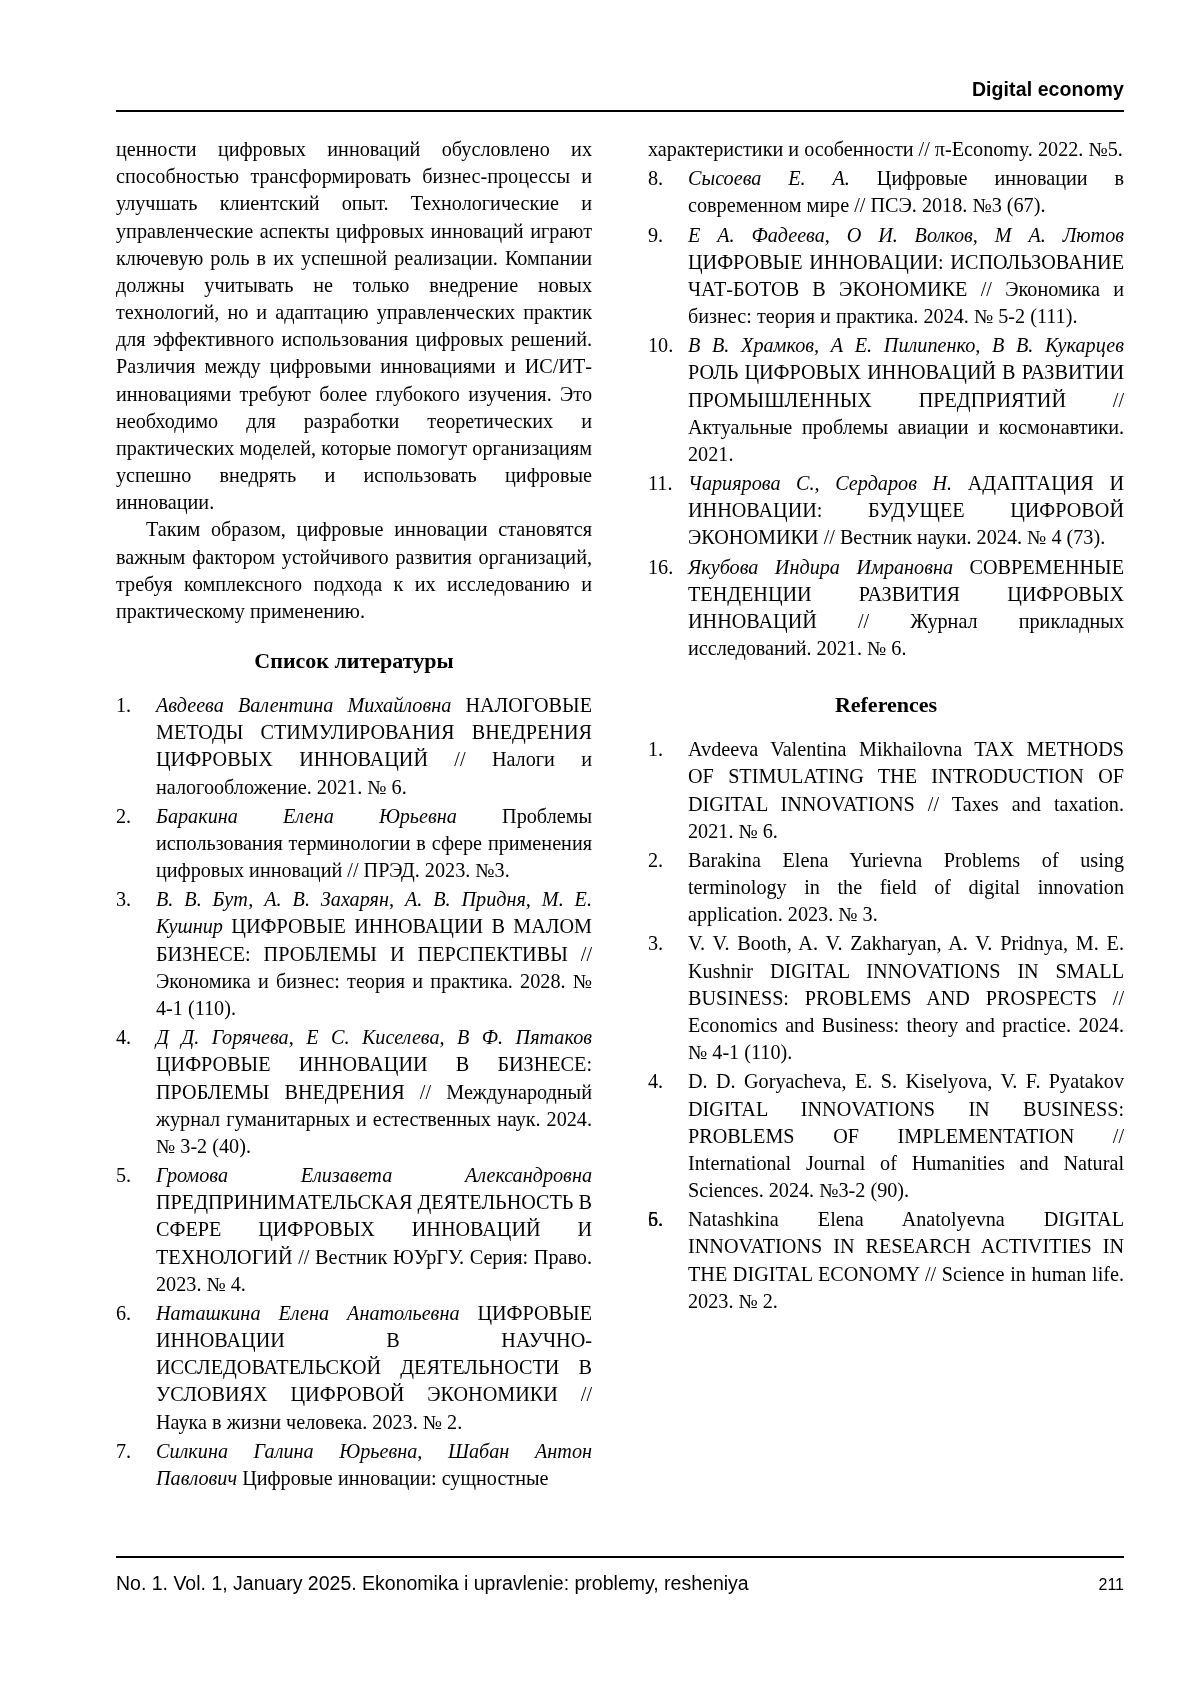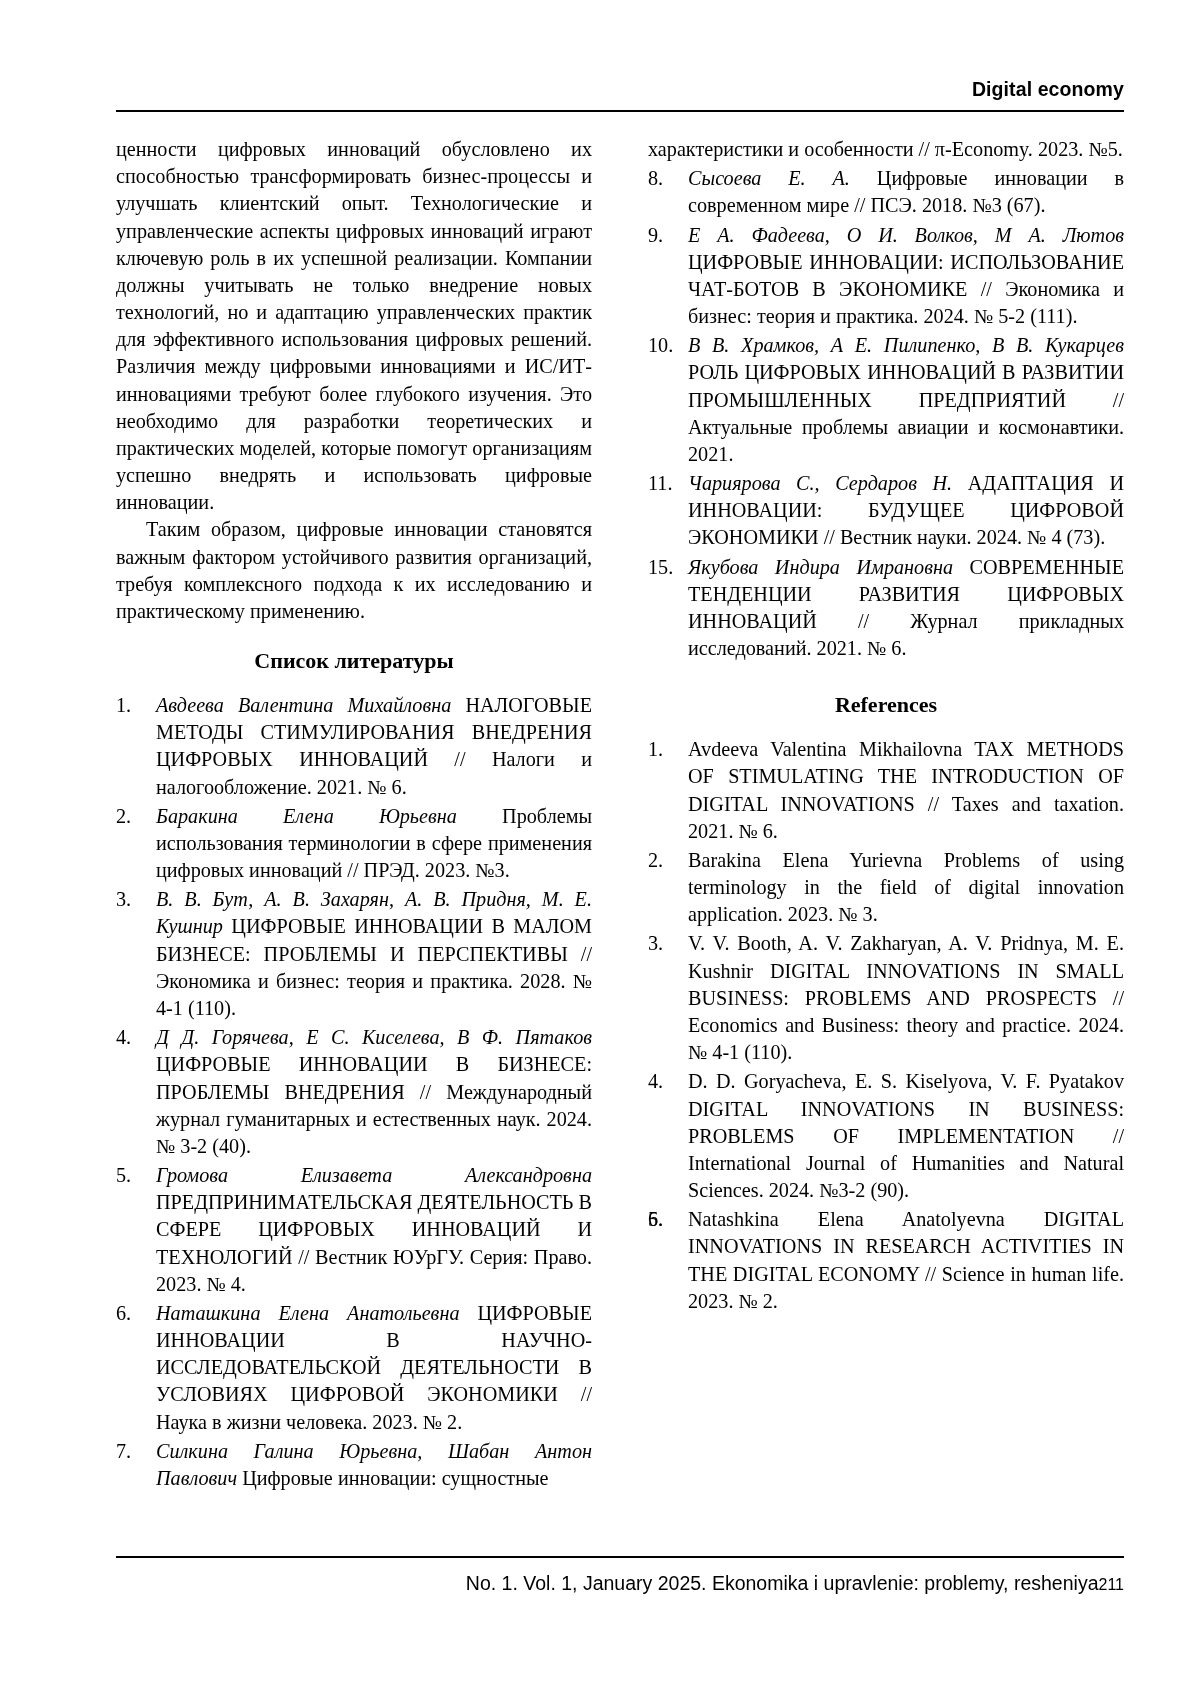--- a/index.html
+++ b/index.html
@@ -44,21 +44,21 @@
     width: 1008px;
     height: 1.6px;
     background: #000000;
   }
   .footer {
     position: absolute;
     top: 1572px;
     left: 96px;
     width: 1008px;
     display: flex;
-    justify-content: flex-end;
+    justify-content: space-between;
     align-items: baseline;
     font-family: "Liberation Sans", sans-serif;
     font-size: 19.5px;
   }
   .footer .pageno {
     font-size: 16px;
   }
 
   .columns {
     position: absolute;
@@ -168,21 +168,21 @@
         <li>
           <span class="num">7.</span>
           <span class="it">Силкина Галина Юрьевна, Шабан Антон Павлович</span>
           <span>Цифровые инновации: сущностные</span>
         </li>
       </ol>
     </div>
 
     <div class="col">
 
-      <p class="body">характеристики и особенности // π-Economy. 2023. №5.</p>
+      <p class="body">характеристики и особенности // π-Economy. 2022. №5.</p>
 
       <ol class="reflist" style="margin-top:2px;">
         <li>
           <span class="num">8.</span>
           <span class="it">Сысоева Е. А.</span>
           <span>Цифровые инновации в современном мире // ПСЭ. 2018. №3 (67).</span>
         </li>
         <li>
           <span class="num">9.</span>
           <span class="it">Е А. Фадеева, О И. Волков, М А. Лютов</span>
@@ -192,21 +192,21 @@
           <span class="num">10.</span>
           <span class="it">В В. Храмков, А Е. Пилипенко, В В. Кукарцев</span>
           <span>РОЛЬ ЦИФРОВЫХ ИННОВАЦИЙ В РАЗВИТИИ ПРОМЫШЛЕННЫХ ПРЕДПРИЯТИЙ // Актуальные проблемы авиации и космонавтики. 2021.</span>
         </li>
         <li>
           <span class="num">11.</span>
           <span class="it">Чариярова С., Сердаров Н.</span>
           <span>АДАПТАЦИЯ И ИННОВАЦИИ: БУДУЩЕЕ ЦИФРОВОЙ ЭКОНОМИКИ // Вестник науки. 2024. № 4 (73).</span>
         </li>
         <li>
-          <span class="num">15.</span>
+          <span class="num">16.</span>
           <span class="it">Якубова Индира Имрановна</span>
           <span>СОВРЕМЕННЫЕ ТЕНДЕНЦИИ РАЗВИТИЯ ЦИФРОВЫХ ИННОВАЦИЙ // Журнал прикладных исследований. 2021. № 6.</span>
         </li>
       </ol>
 
       <div class="section-title refs">References</div>
 
       <ol class="reflist">
         <li>
           <span class="num">1.</span>

